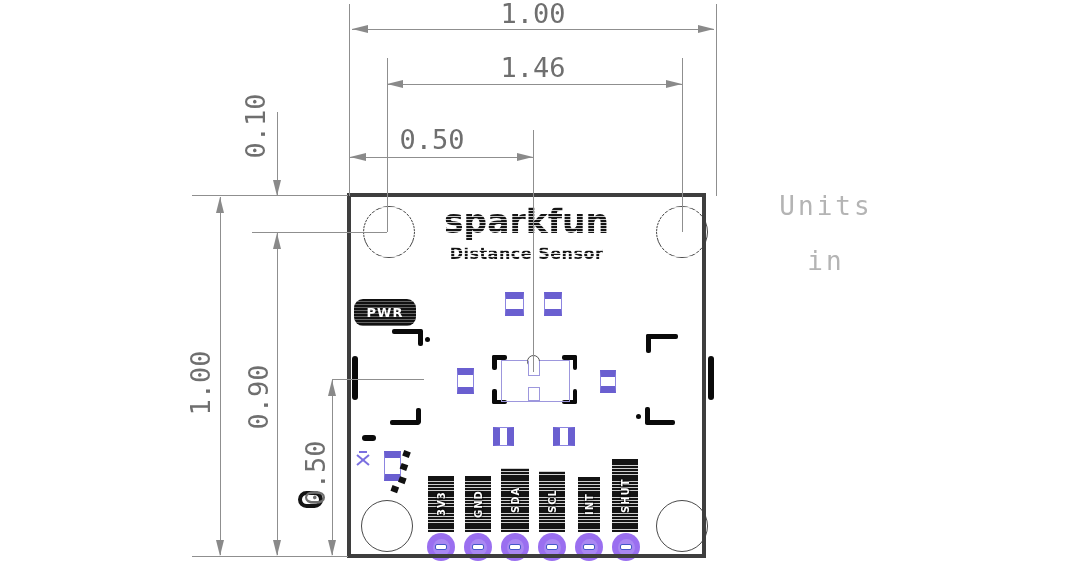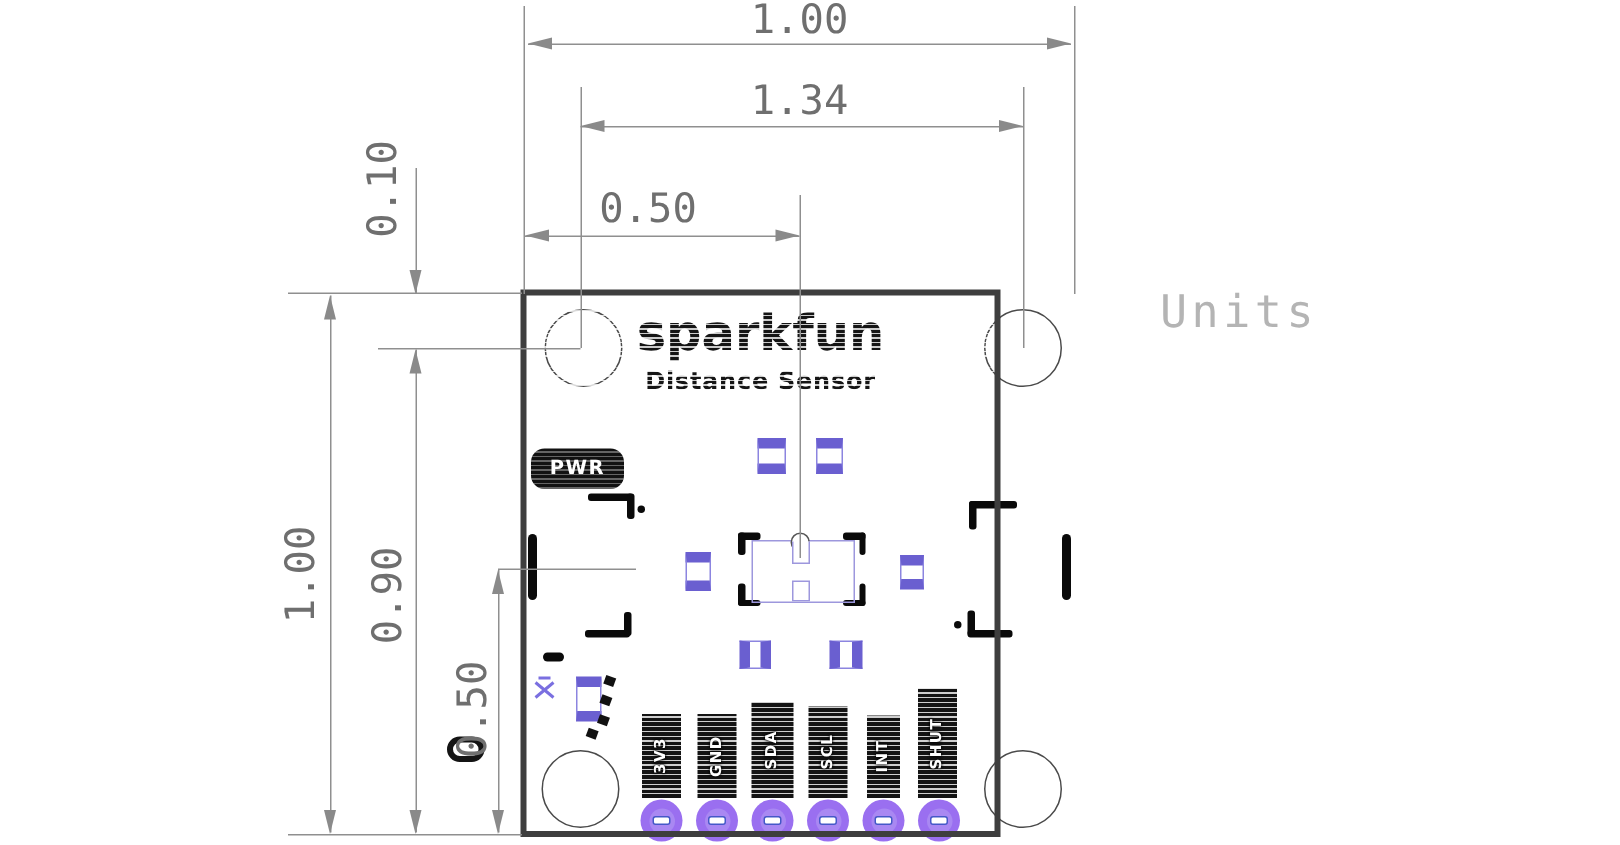--- a/index.html
+++ b/index.html
@@ -9,23 +9,23 @@
   .ln{position:absolute;background:#8f8f8f;z-index:3;}
   .arr{position:absolute;width:0;height:0;z-index:3;}
   .arr-l{border-top:4px solid transparent;border-bottom:4px solid transparent;border-right:16px solid #8a8a8a;}
   .arr-r{border-top:4px solid transparent;border-bottom:4px solid transparent;border-left:16px solid #8a8a8a;}
   .arr-u{border-left:4px solid transparent;border-right:4px solid transparent;border-bottom:16px solid #8a8a8a;}
   .arr-d{border-left:4px solid transparent;border-right:4px solid transparent;border-top:16px solid #8a8a8a;}
   .dim{position:absolute;color:#6f6f6f;font-size:27px;line-height:28px;height:28px;text-align:center;z-index:4;}
   .rot{transform:rotate(-90deg);}
   
   .note-line{position:absolute;left:740px;width:172px;text-align:center;color:#b4b4b4;
-             font-size:30px;letter-spacing:3px;z-index:2;}
+             font-size:26px;letter-spacing:3px;z-index:2;}
   
-  #board{position:absolute;left:347px;top:193px;width:320px;height:365px;z-index:2;}
+  #board{position:absolute;left:347px;top:193px;width:359px;height:365px;z-index:2;}
   .frame{position:absolute;inset:0;border:4px solid #3e3e3e;box-sizing:border-box;z-index:6;pointer-events:none;}
   .hole{position:absolute;width:52px;height:52px;border:1.6px solid #4a4a4a;border-radius:50%;
         box-sizing:border-box;background:transparent;z-index:1;}
   .silk{position:absolute;left:0;width:100%;text-align:center;color:#151515;
         font-family:"DejaVu Sans",sans-serif;font-weight:bold;z-index:2;}
   .silk::after{content:"";position:absolute;inset:0;
         background:repeating-linear-gradient(180deg,rgba(255,255,255,0) 0 2px,rgba(255,255,255,.78) 2px 3px);}
   .blk{position:absolute;background:#0a0a0a;border-radius:2px;z-index:2;}
   .dot{position:absolute;width:5px;height:5px;background:#0a0a0a;border-radius:50%;z-index:2;}
   .pad-v{position:absolute;box-sizing:border-box;background:#fff;border:1px solid #8c85e0;
@@ -91,28 +91,29 @@
   <div class="arr arr-r" style="left:517px;top:153px;"></div>
   <div class="arr arr-d" style="left:273px;top:180px;"></div>
   <div class="arr arr-u" style="left:273px;top:233px;"></div>
   <div class="arr arr-d" style="left:273px;top:540px;"></div>
   <div class="arr arr-u" style="left:216px;top:197px;"></div>
   <div class="arr arr-d" style="left:216px;top:540px;"></div>
   <div class="arr arr-u" style="left:328px;top:380px;"></div>
   <div class="arr arr-d" style="left:328px;top:540px;"></div>
 
   <div class="dim" style="left:493px;top:0;width:80px;">1.00</div>
-  <div class="dim" style="left:493px;top:54px;width:80px;">1.34</div>
+  <div class="dim" style="left:493px;top:54px;width:80px;">1.46</div>
   <div class="dim" style="left:397px;top:126px;width:70px;">0.50</div>
   <div class="dim rot" style="left:216px;top:112px;width:80px;">0.10</div>
   <div class="dim rot" style="left:161px;top:369px;width:80px;">1.00</div>
   <div class="dim rot" style="left:219px;top:383px;width:80px;">0.90</div>
   <div class="dim rot" style="left:276px;top:459px;width:80px;">0.50</div>
 
   <div class="note-line" style="top:191px;">Units</div>
+  <div class="note-line" style="top:246px;">in</div>
 
   <div class="obround"></div>
 
   <div id="board">
     <div class="frame"></div>
 
     <div class="hole" style="left:16px;top:13px;"></div>
     <div class="hole" style="left:309px;top:13px;"></div>
     <div class="hole" style="left:14px;top:307px;"></div>
     <div class="hole" style="left:309px;top:307px;"></div>

